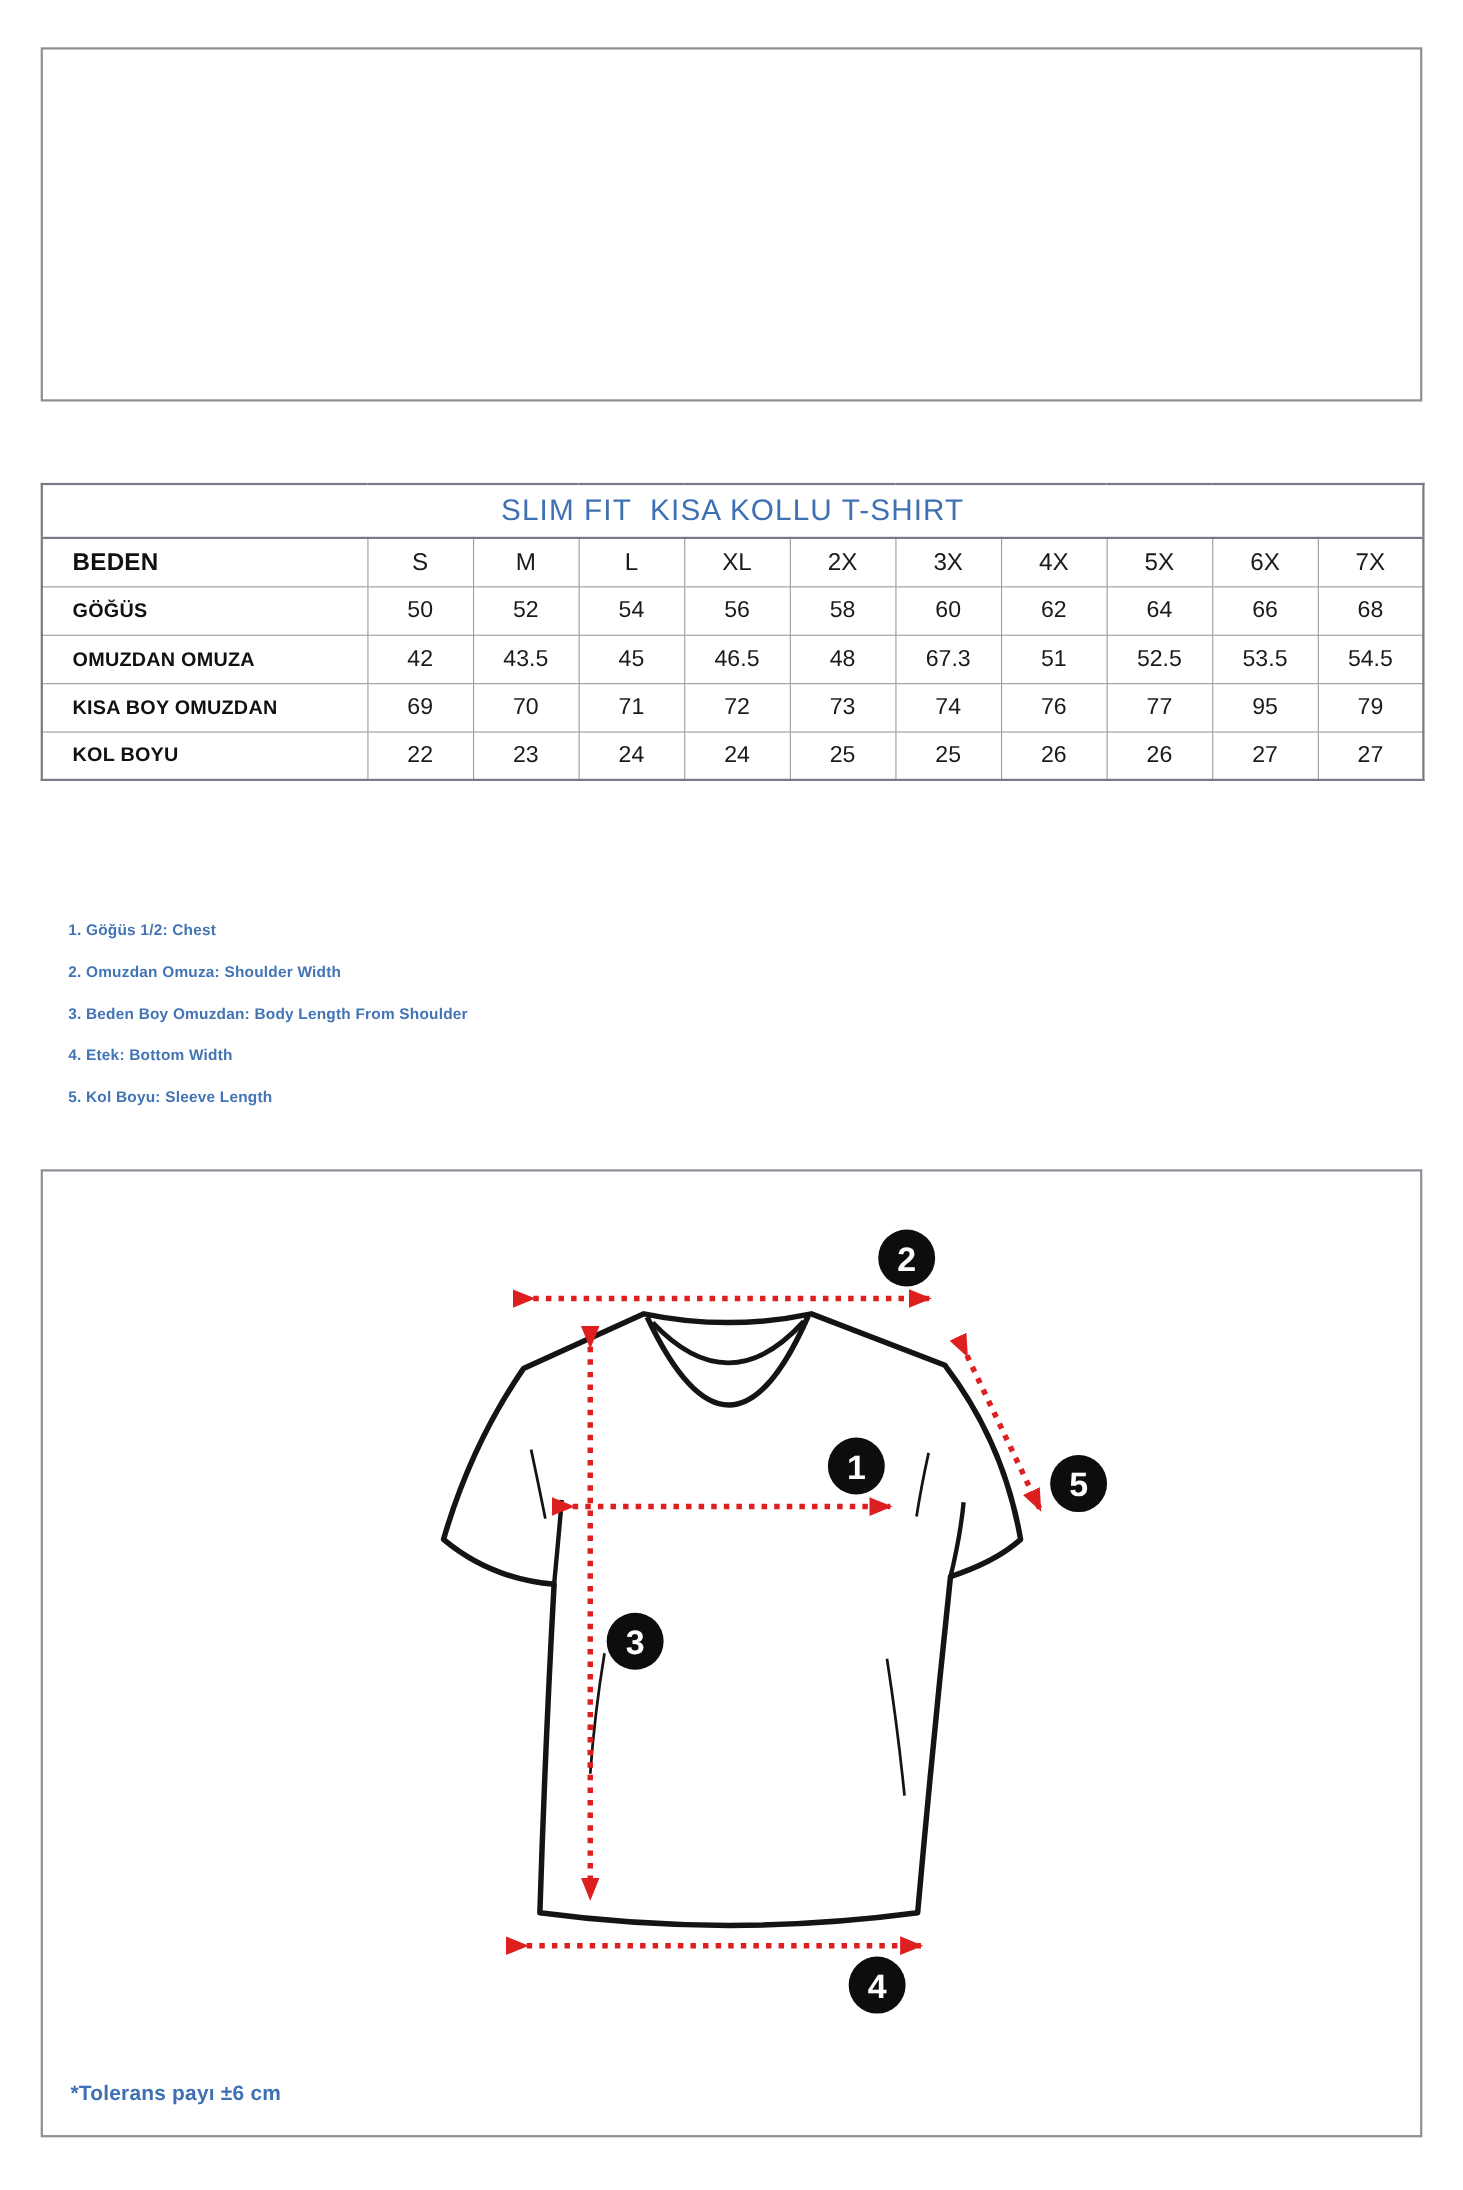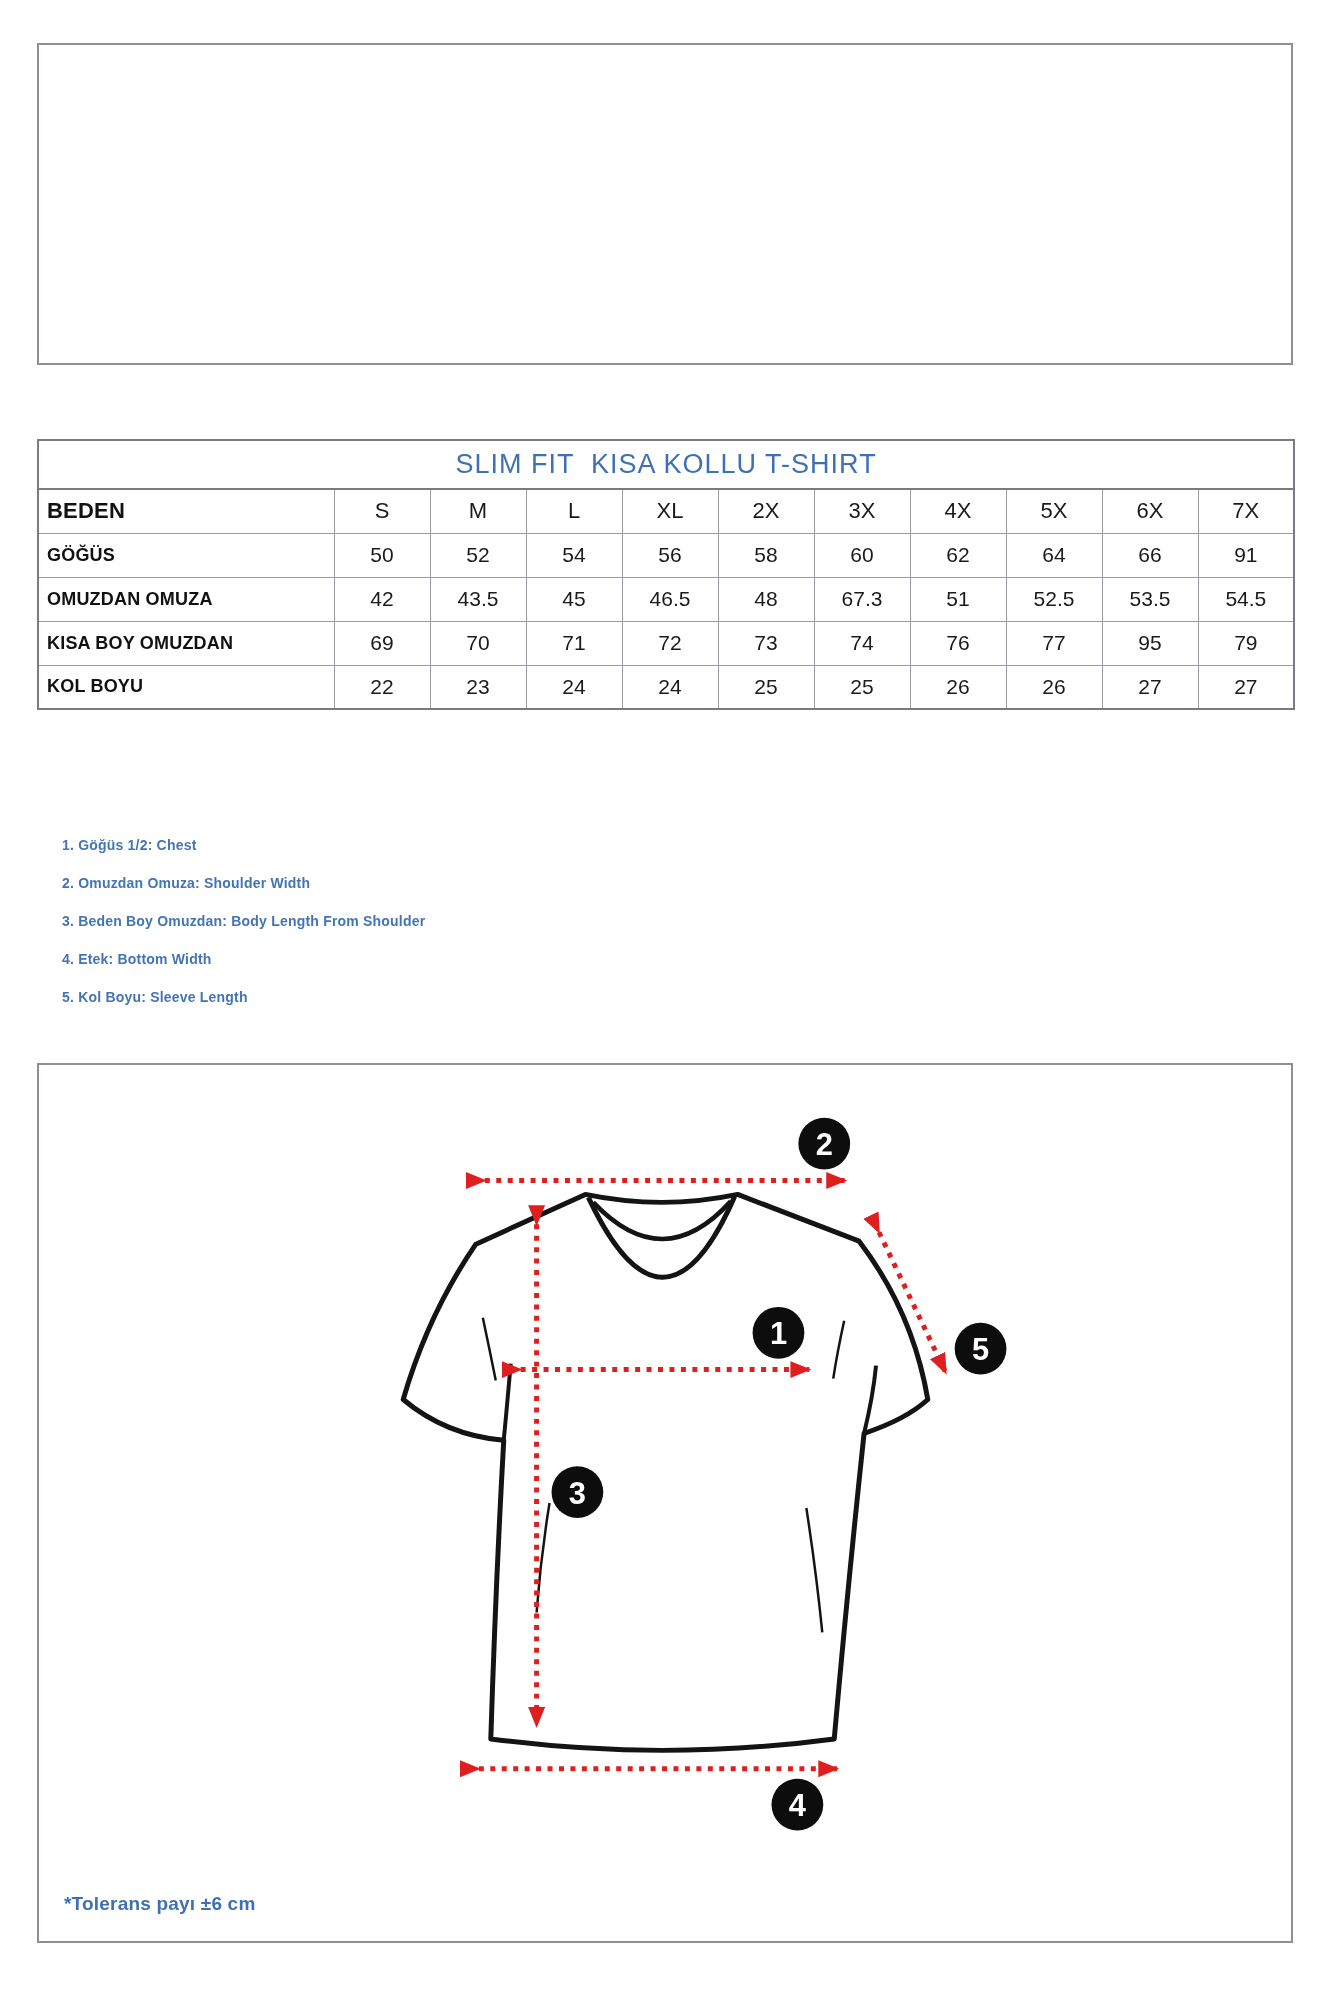--- a/index.html
+++ b/index.html
@@ -23,21 +23,21 @@
     font-size:21px; color:#1a1a1a; height:44px;
     overflow:hidden; white-space:nowrap;
   }
   .size-table tr.title-row td {
     height:49px; border:1px solid #7a7a85; border-bottom:2px solid #7a7a85;
   }
   .title-text {
     color:#3f70b3; font-size:27px; font-weight:500; letter-spacing:1px; white-space:pre;
   }
   .size-table td.row-label {
-    text-align:left; padding-left:8px; font-weight:700; font-size:18px;
+    text-align:left; padding-left:27px; font-weight:700; font-size:18px;
     letter-spacing:0.2px; color:#111;
   }
   .size-table tr.header-row td { font-size:22px; }
 
   .legend { position:absolute; left:62px; top:826px; }
   .legend-line {
     color:#4374b4; font-size:14px; font-weight:600; height:38px; line-height:38px;
     letter-spacing:0.2px;
   }
 
@@ -97,21 +97,21 @@
       <td class="row-label">GÖĞÜS</td>
       <td>50</td>
       <td>52</td>
       <td>54</td>
       <td>56</td>
       <td>58</td>
       <td>60</td>
       <td>62</td>
       <td>64</td>
       <td>66</td>
-      <td>91</td>
+      <td>68</td>
     </tr>
     <tr>
       <td class="row-label">OMUZDAN OMUZA</td>
       <td>42</td>
       <td>43.5</td>
       <td>45</td>
       <td>46.5</td>
       <td>48</td>
       <td>67.3</td>
       <td>51</td>

